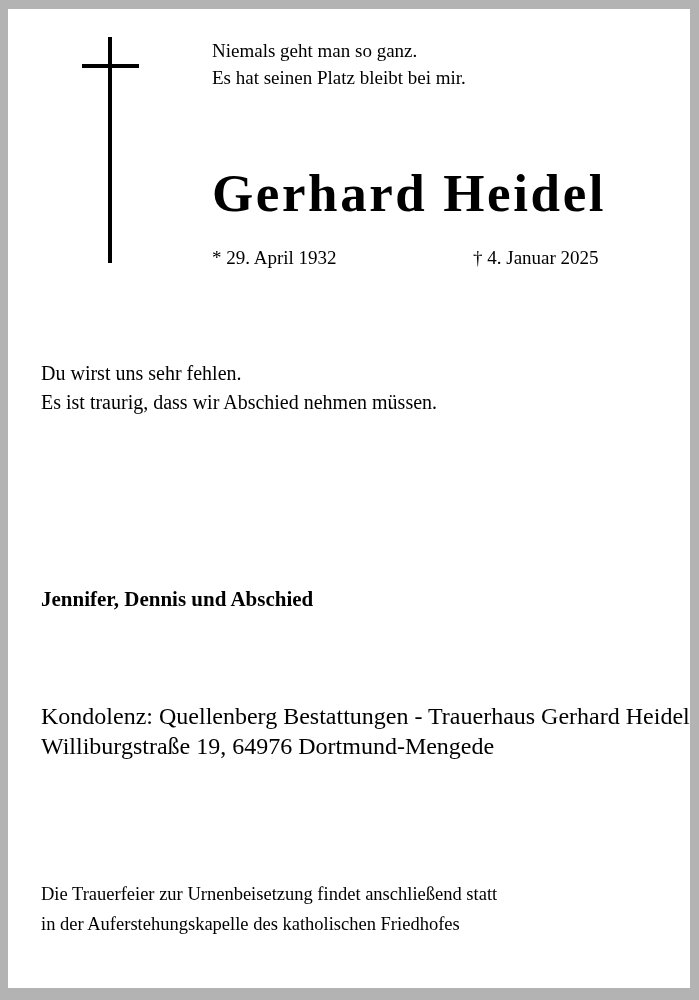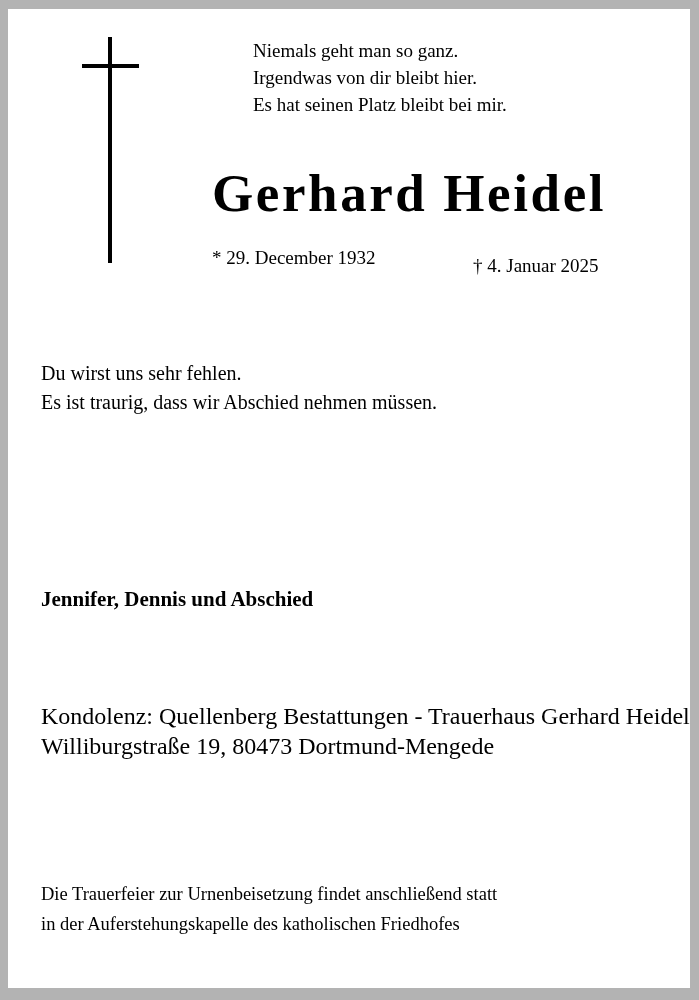--- a/index.html
+++ b/index.html
@@ -39,21 +39,21 @@
       height: 4px;
       background: #000;
     }
     .verse {
       position: absolute;
       left: 204px;
       top: 28px;
       font-size: 19px;
       line-height: 27px;
     }
-    .verse div { white-space: nowrap; margin-left: 41px; }
+    .verse div { white-space: nowrap; }
     .name {
       position: absolute;
       left: 204px;
       top: 152px;
       font-size: 53px;
       font-weight: bold;
       letter-spacing: 2.6px;
       line-height: 64px;
       white-space: nowrap;
     }
@@ -61,21 +61,21 @@
       position: absolute;
       left: 204px;
       top: 236px;
       font-size: 19px;
       line-height: 26px;
       white-space: nowrap;
     }
     .dates .death {
       position: absolute;
       left: 261px;
-      top: 8px;
+      top: 0;
     }
     .farewell {
       position: absolute;
       left: 33px;
       top: 350px;
       font-size: 20px;
       line-height: 29px;
     }
     .farewell div { white-space: nowrap; }
     .family {
@@ -126,42 +126,41 @@
 
 <div class="sheet">
 
   <div>
     <div class="cross-v"></div>
     <div class="cross-h"></div>
   </div>
 
   <div class="verse">
     <div>Niemals geht man so ganz.</div>
-    <div>Irgendwas von dir bleibt hier.</div>
     <div>Es hat seinen Platz bleibt bei mir.</div>
   </div>
 
   <div class="name">Gerhard Heidel</div>
 
   <div class="dates">
-    <span>* 29. December 1932</span>
+    <span>* 29. April 1932</span>
     <span class="death">† 4. Januar 2025</span>
   </div>
 
   <div class="farewell">
     <div>Du wirst uns sehr fehlen.</div>
     <div>Es ist traurig, dass wir Abschied nehmen müssen.</div>
   </div>
 
 
   <div class="family2">Jennifer, Dennis und Abschied</div>
 
   <div class="condolence">
     <div>Kondolenz: Quellenberg Bestattungen - Trauerhaus Gerhard Heidel</div>
-    <div>Williburgstraße 19, 80473 Dortmund-Mengede</div>
+    <div>Williburgstraße 19, 64976 Dortmund-Mengede</div>
   </div>
 
 
   <div class="ceremony">
     <div>Die Trauerfeier zur Urnenbeisetzung findet anschließend statt</div>
     <div>in der Auferstehungskapelle des katholischen Friedhofes</div>
   </div>
 
 </div>
 

